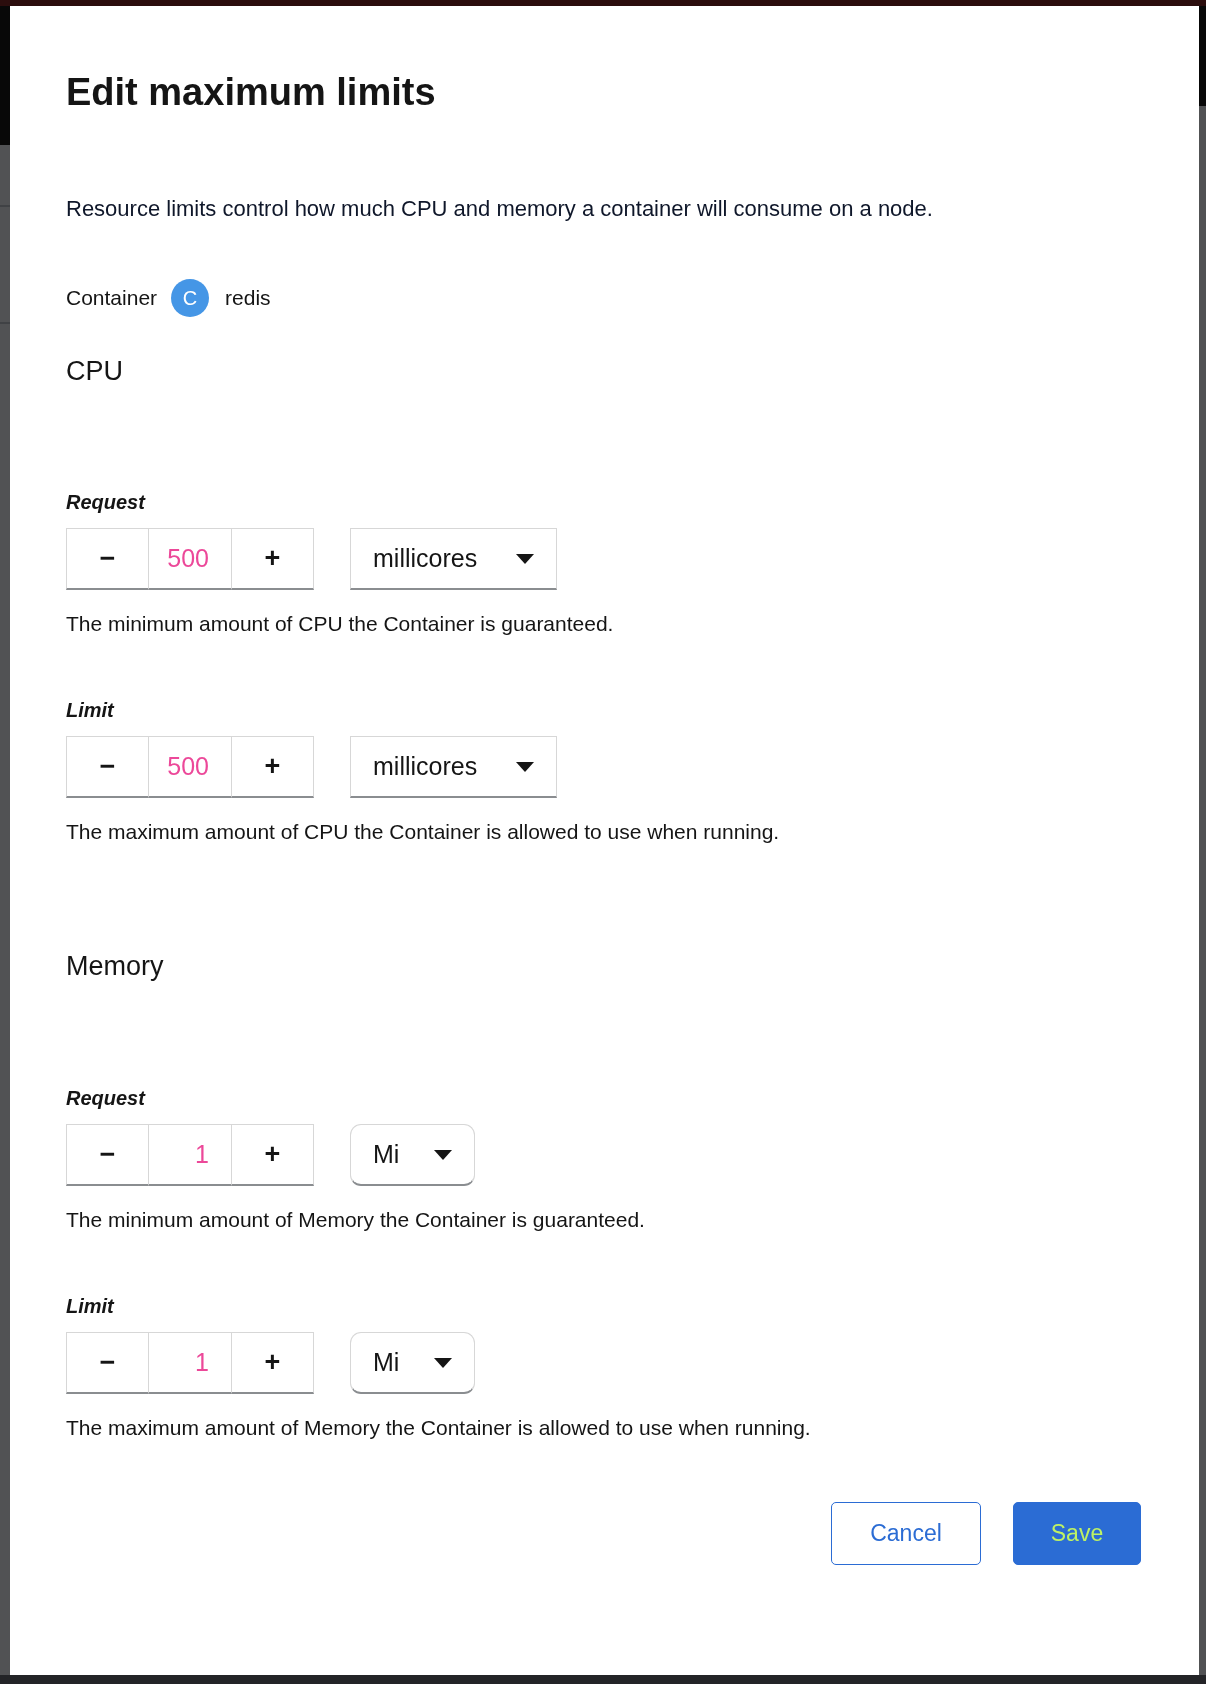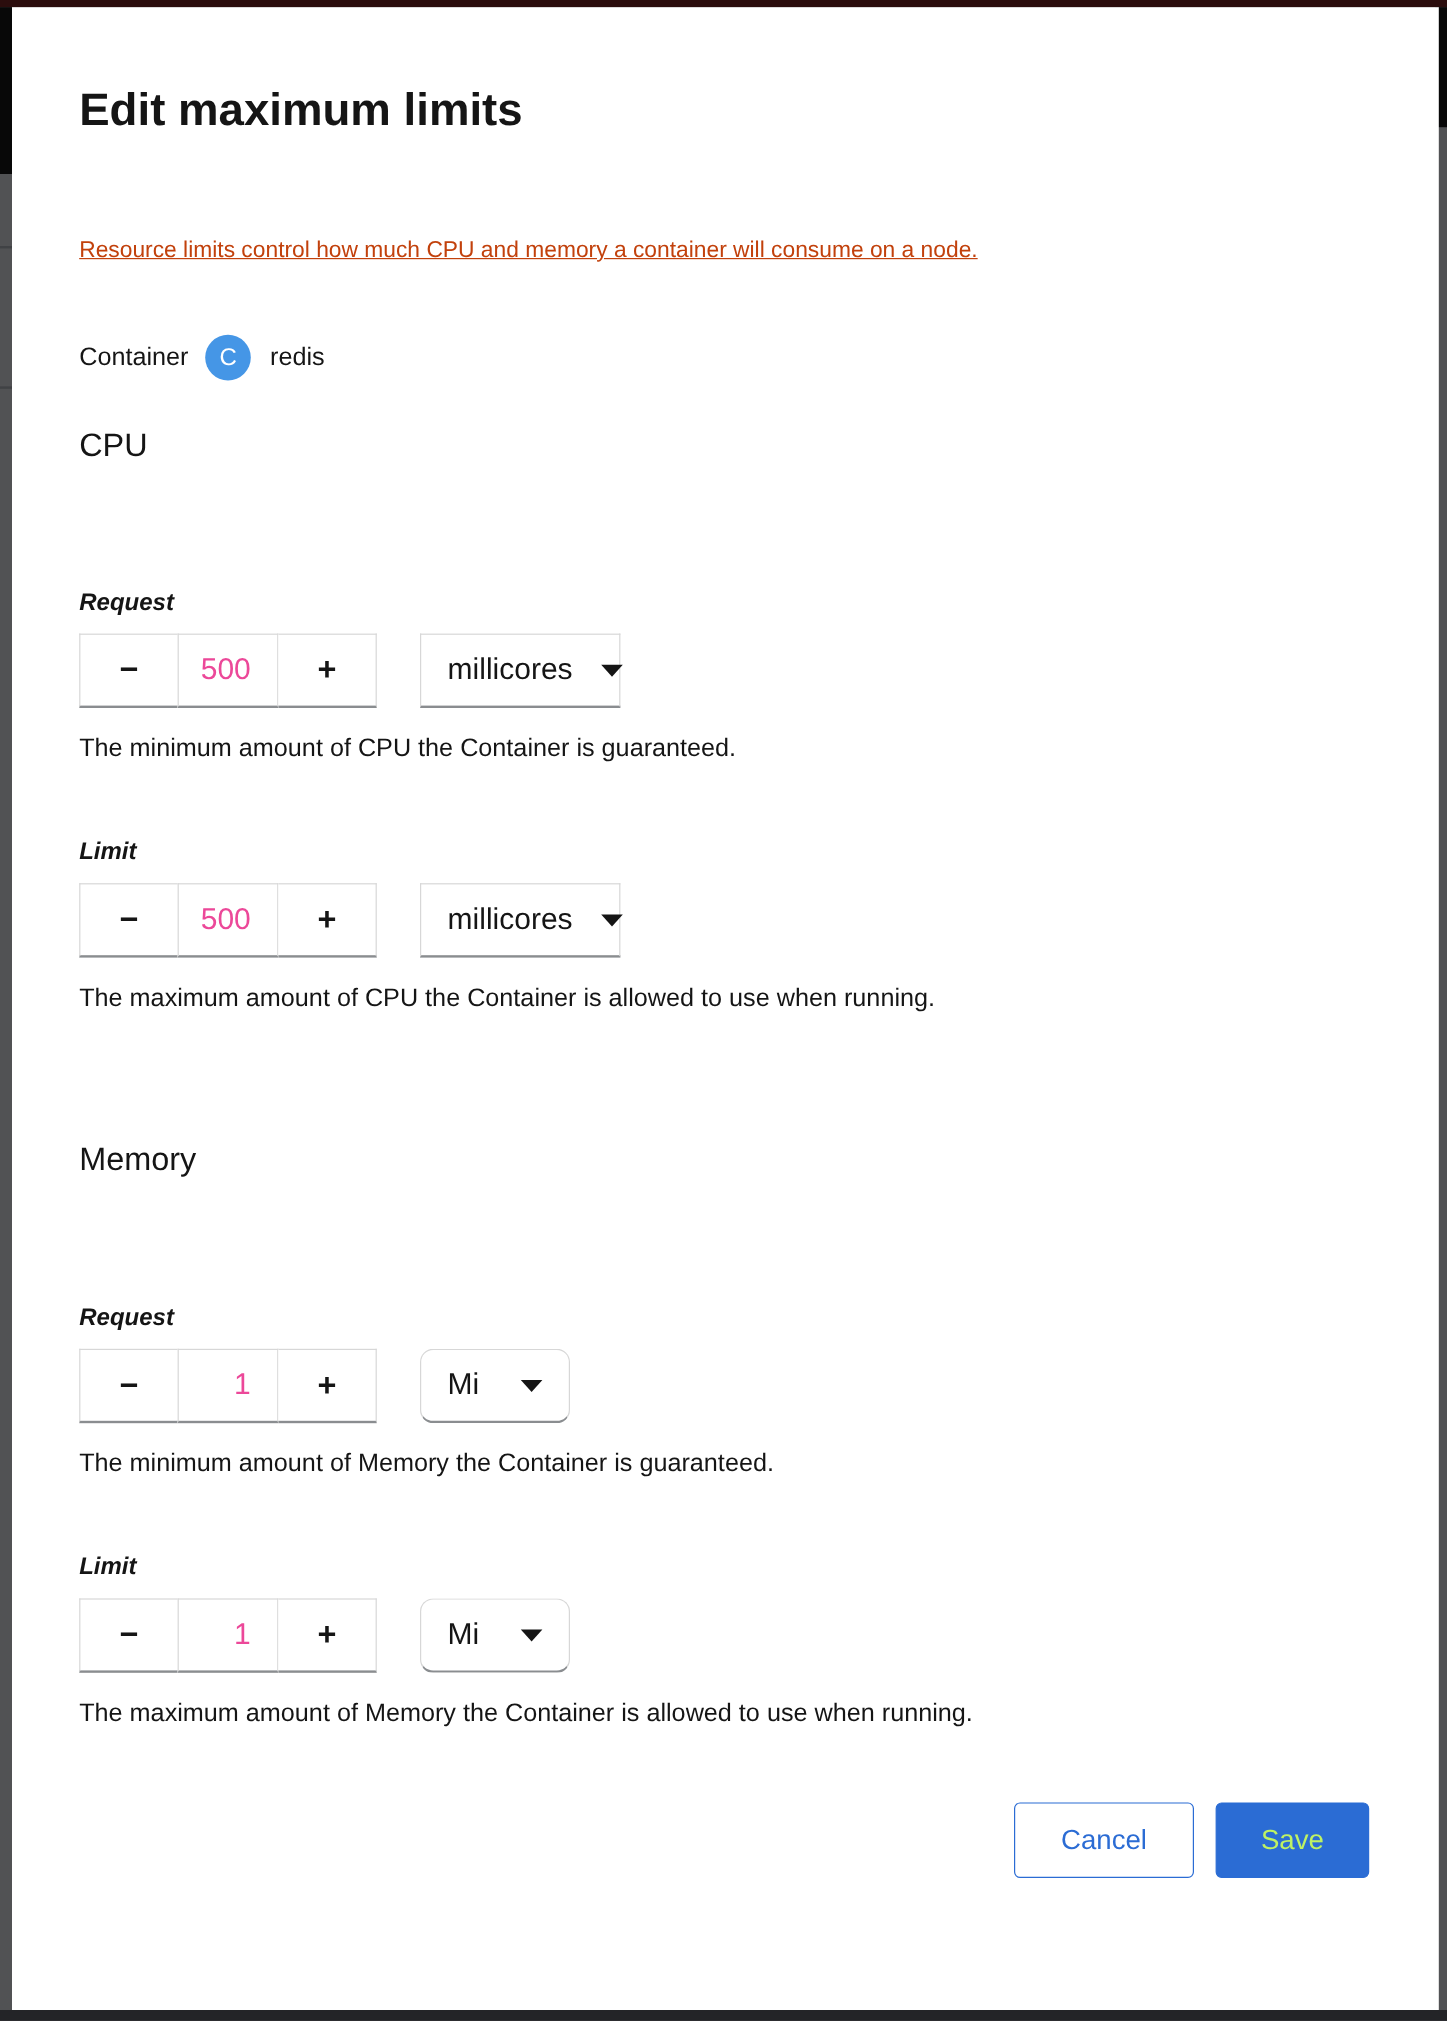--- a/index.html
+++ b/index.html
@@ -25,21 +25,21 @@
     background: #ffffff;
     padding: 64px 58px 54px 56px;
   }
   .modal-title {
     margin: 0;
     font-size: 38px; font-weight: 700; letter-spacing: 0;
     line-height: 44px; color: #151515;
   }
   .modal-desc {
     margin: 81px 0 0 0;
-    font-size: 19px; line-height: 28px; color: #c2410c; text-decoration: underline;
+    font-size: 22px; line-height: 28px; color: #0f172a;
   }
   .container-row {
     margin-top: 55px;
     display: flex; align-items: center;
     height: 40px;
     font-size: 21px;
   }
   .container-badge {
     display: inline-flex; align-items: center; justify-content: center;
     width: 38px; height: 38px; border-radius: 50%;
@@ -91,36 +91,36 @@
     height: 62px;
     background: #ffffff;
     border: 1px solid #d7d7d7;
     border-bottom: 2px solid #8a8d90;
     display: flex; align-items: center; justify-content: space-between;
     padding: 0 22px 0 22px;
     font-size: 25px; color: #151515;
     cursor: pointer;
     font-family: "Liberation Sans", "DejaVu Sans", sans-serif;
   }
-  .unit-select.wide   { width: 167px; }
+  .unit-select.wide   { width: 207px; }
   .unit-select.narrow { width: 125px; border-radius: 11px; }
   .caret {
     width: 0; height: 0; margin-left: 24px;
     border-left: 9px solid transparent;
     border-right: 9px solid transparent;
     border-top: 10px solid #151515;
   }
   .helper-text {
     margin-top: 20px;
     font-size: 21px; line-height: 28px; color: #151515;
   }
 
   .footer {
     margin-top: 60px;
-    display: flex; justify-content: flex-end; align-items: center; gap: 18px;
+    display: flex; justify-content: flex-end; align-items: center; gap: 32px;
   }
   .btn {
     height: 63px; border-radius: 5px;
     font-size: 23px; line-height: 1;
     display: inline-flex; align-items: center; justify-content: center;
     cursor: pointer;
     font-family: "Liberation Sans", "DejaVu Sans", sans-serif;
   }
   .btn-cancel {
     width: 150px;

